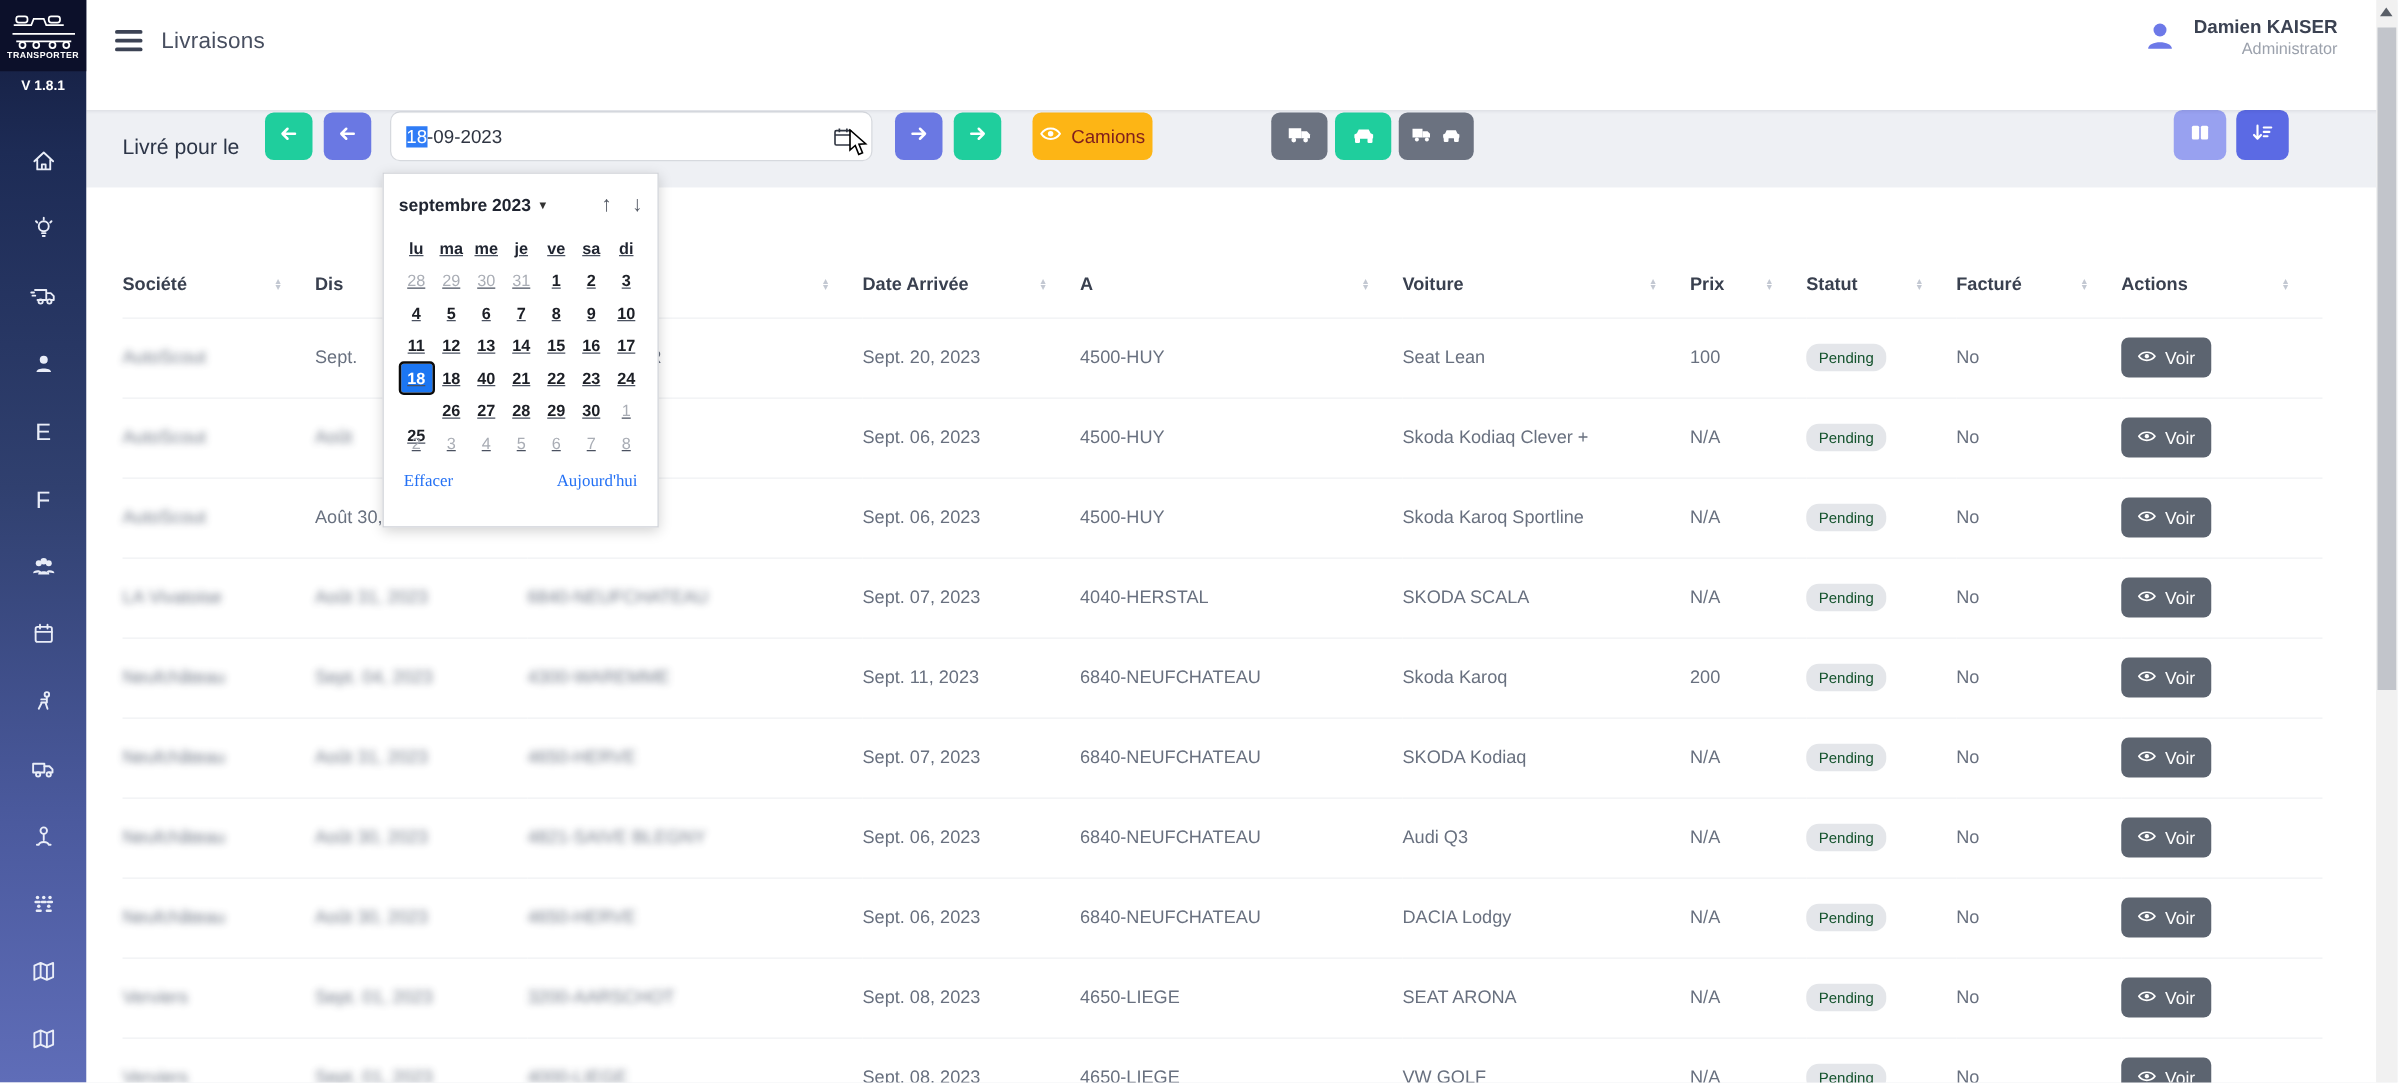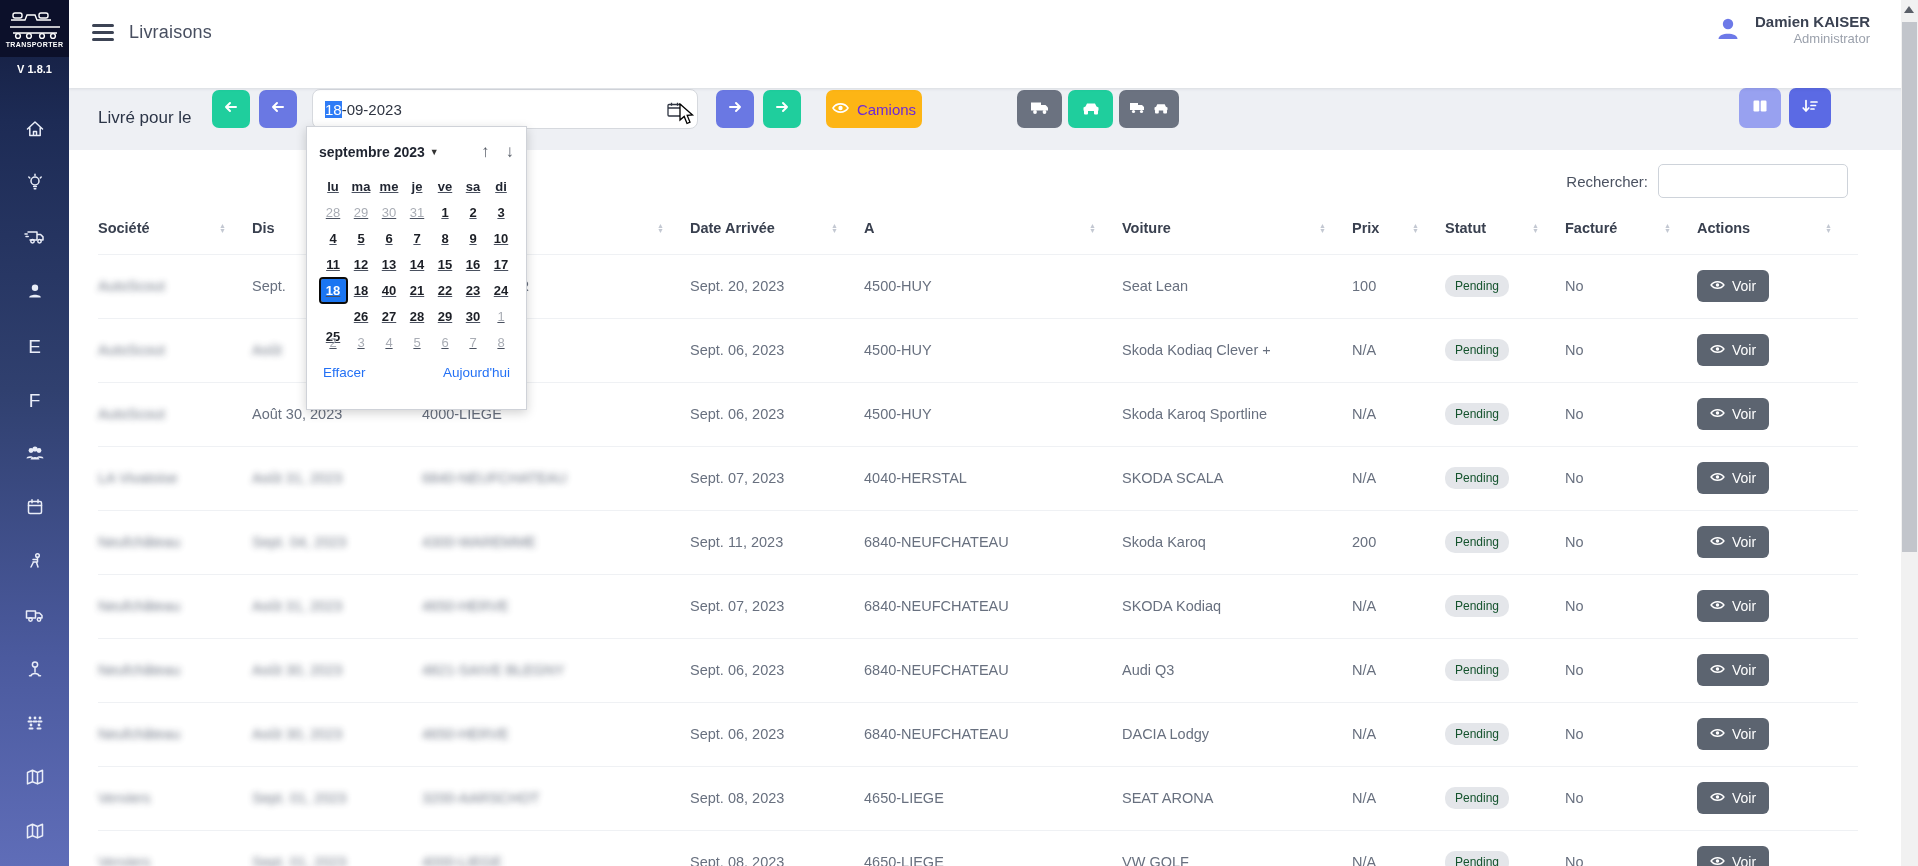--- a/index.html
+++ b/index.html
@@ -26,21 +26,21 @@
   .page-title { position:absolute; left:60px; top:22px; font-size:18px; color:#484f60; letter-spacing:.2px; }
   .user-block { position:absolute; right:48px; top:12px; display:flex; align-items:center; cursor:pointer; }
   .avatar { width:30px; height:30px; margin-right:12px; }
   .user-name { font-size:15px; color:#3b4252; font-weight:bold; line-height:19px; }
   .user-role { font-size:13px; color:#9ba1ac; }
 
   
   .toolbar { position:absolute; left:69px; top:68px; right:17px; height:82px; background:#eef0f4; }
   .tb-label { position:absolute; left:29px; top:30px; font-size:17px; color:#2c3547;margin-top:10px; }
   .btn { position:absolute; top:22px; height:38px; border:none; border-radius:7px; cursor:pointer;
-    display:flex; align-items:center; justify-content:center; color:#6d28d9; font-size:16px; }
+    display:flex; align-items:center; justify-content:center; color:#7f1d1d; font-size:16px; }
   .btn svg { stroke:#fff; fill:none; stroke-width:2; stroke-linecap:round; stroke-linejoin:round; }
   .btn-green { background:#1fce9d; }
   .btn-purple { background:#6a78e3; }
   .btn-gray { background:#6b7280; }
   .b-prev-g { left:143px; width:38px; }
   .b-prev-p { left:190px; width:38px; }
   .b-next-p { left:647px; width:38px; }
   .b-next-g { left:694px; width:38px; }
   .date-wrap { position:absolute; left:243px; top:21px; width:386px; height:40px; background:#fff;
     border:1px solid #d6d9de; border-radius:8px; display:flex; align-items:center; padding:0 12px; cursor:text; }
@@ -67,34 +67,34 @@
   .th-inner { display:flex; align-items:center; justify-content:space-between; padding-right:26px; cursor:pointer; }
   .sort-ic { display:flex; flex-direction:column; line-height:5px; font-size:7px; color:#c3c8d2; }
   td { font-size:14.5px; color:#68707f; }
   .blurred { filter:blur(3px); opacity:.9; }
   .badge { display:inline-block; background:#e4e6ea; color:#14532d; font-size:12px; padding:4px 10px; border-radius:10px; }
   .voir-btn { background:#5c6470; color:#fff; border:none; border-radius:6px; height:32px; padding:0 13px;
     font-size:14px; display:inline-flex; align-items:center; gap:7px; cursor:pointer; }
   .voir-btn svg { stroke:#fff; fill:none; stroke-width:1.6; }
 
   
-  .datepicker { position:absolute; left:306px; top:126px; width:221px; height:284px; background:#fff;
+  .datepicker { position:absolute; left:306px; top:138px; width:221px; height:284px; background:#fff;
     border:1px solid #cfd2d8; box-shadow:0 3px 10px rgba(0,0,0,.18); z-index:20; padding:12px 12px 8px; }
   .dp-head { display:flex; align-items:center; height:26px; margin-bottom:8px; }
   .dp-month { font-size:14px; font-weight:bold; color:#1f2430; cursor:pointer; }
   .dp-caret { font-size:9px; color:#333; margin-left:5px; }
   .dp-arrows { margin-left:auto; display:flex; gap:16px; }
   .dp-arrow { font-size:17px; color:#555b66; cursor:pointer; font-weight:bold; }
   .dp-grid { display:grid; grid-template-columns:repeat(7,28px);text-decoration:underline; }
   .dp-grid span { height:26px; display:flex; align-items:center; justify-content:center; }
   .wd { font-size:13px; font-weight:bold; color:#1f2430; }
   .day { font-size:13px; font-weight:bold; color:#1c1f26; cursor:pointer; }
   .day.muted { color:#a9adb5; font-weight:normal; }
   .day.selected { background:#1b76f2; color:#fff; outline:2px solid #0b0b0b; border-radius:2px; width:25px; height:23px; margin:auto; }
-  .dp-foot { display:flex; justify-content:space-between; margin-top:10px; padding:0 4px; }
+  .dp-foot { display:flex; justify-content:space-between; margin-top:10px; padding:0 4px;font-family:Liberation Serif, serif; }
   .dp-link { font-size:13.5px; color:#2471f5; cursor:pointer; }
 
   
   .scrollbar { position:absolute; right:0; top:0; width:17px; height:866px; background:#f1f1f1; z-index:30; }
   .sb-up { position:absolute; top:6px; left:3px; width:0; height:0;
     border-left:5px solid transparent; border-right:5px solid transparent; border-bottom:7px solid #5a5f68; }
   .sb-thumb { position:absolute; top:22px; left:1px; width:15px; height:530px; background:#c2c5cb; }
 
   .cursor { position:absolute; left:678px; top:103px; z-index:40; pointer-events:none; }
 </style>
@@ -311,24 +311,20 @@
     <span><svg width="18" height="16" viewBox="0 0 18 16">
           <g stroke="#fff" stroke-width="1.7" fill="none" stroke-linecap="round">
             <path d="M5 2.5 v10.5 M5 13 l-2.8-3 M5 13 l2.8-3"></path>
             <path d="M10 4 h6 M10 7.5 h4.5 M10 11 h3"></path>
           </g>
         </svg></span>
   </button>
 </div>
 
 <section class="card">
-  <div class="search-row">
-    <span class="search-label">Rechercher:</span>
-    <input class="search-input" value="" style="">
-  </div>
 
   <table>
     <colgroup>
       <col style="width:154px">
         <col style="width:170px">
         <col style="width:268px">
         <col style="width:174px">
       <col style="width:258px">
         <col style="width:230px">
         <col style="width:93px">

